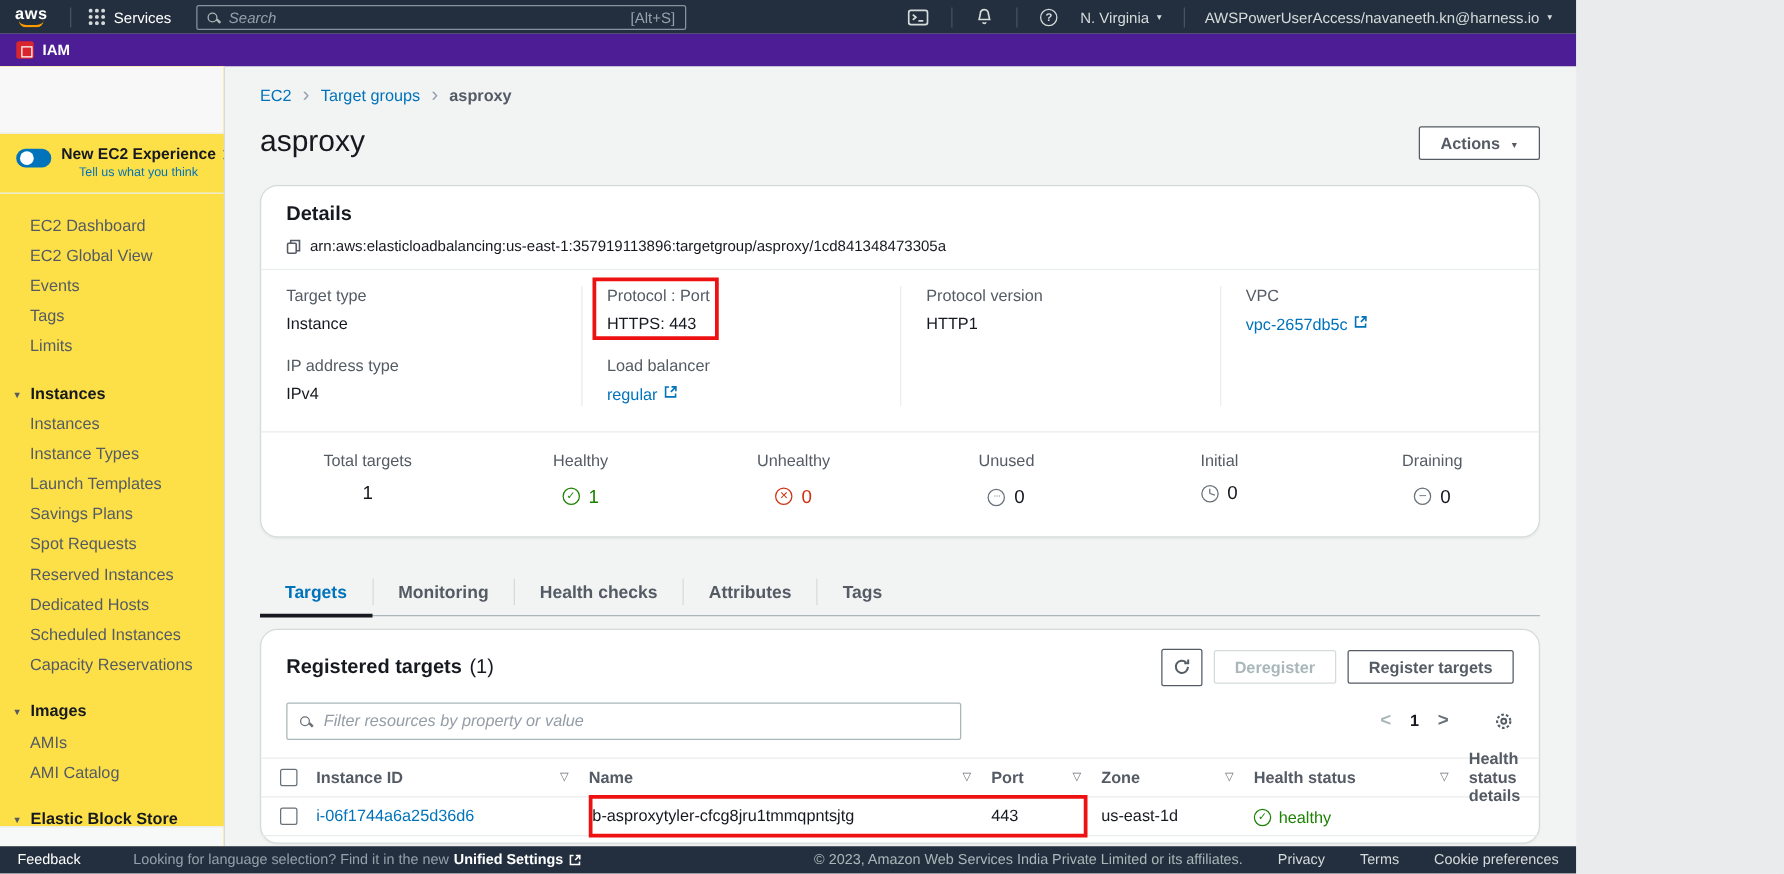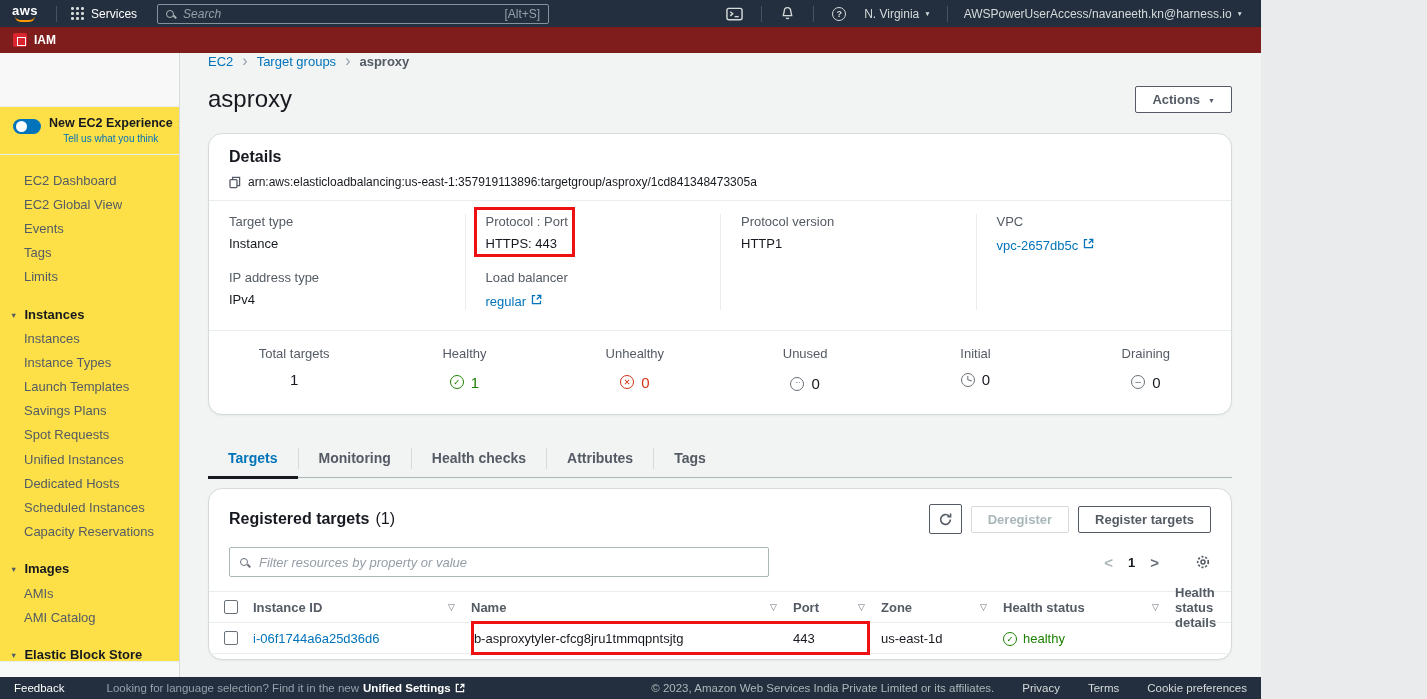--- a/index.html
+++ b/index.html
@@ -23,21 +23,21 @@
   .searchbox input::placeholder { color:#95a0ab; }
   .shortcut { color:#95a0ab; font-size:12px; }
   .nav-right { margin-left:auto; display:flex; align-items:center; }
   .nav-ic { padding:0 10px; display:flex; align-items:center; cursor:pointer; }
   .help-circle { width:14px; height:14px; border:1.5px solid #d5dbdb; border-radius:50%; display:flex; align-items:center; justify-content:center; font-size:9px; font-weight:700; color:#d5dbdb; }
   .help-circle::after { content:"?"; }
   .nav-text { padding:0 8px; color:#d5dbdb; cursor:pointer; white-space:nowrap; }
   .caret::after { content:"▼"; font-size:6.5px; margin-left:5px; vertical-align:2px; color:#d5dbdb; }
 
   
-  .favbar { height:26px; background:#7f1d1d; display:flex; align-items:center; padding:0 13px; gap:7px; flex:0 0 auto; }
+  .favbar { height:26px; background:#4c1d95; display:flex; align-items:center; padding:0 13px; gap:7px; flex:0 0 auto; }
   .iam-icon { width:14px; height:14px; background:#d8252e; border-radius:2px; flex:0 0 auto; position:relative; cursor:pointer; }
   .iam-icon::after { content:""; position:absolute; left:3.5px; top:3.5px; width:7px; height:7px; border:1.4px solid #fff; }
   .fav-label { color:#fff; font-size:12px; font-weight:700; cursor:pointer; }
 
   
   .bodyrow { flex:1; display:flex; min-height:0; }
 
   
   .sidebar { width:180px; flex:0 0 auto; background:#fde047; border-right:1px solid #d5dbdb; display:flex; flex-direction:column; overflow:hidden; }
   .exp-strip { height:54px; background:#f8f8f8; border-bottom:1px solid #eaeded; flex:0 0 auto; }
@@ -49,21 +49,21 @@
   .exp-sub { font-size:10px; color:#0073bb; margin-top:3px; cursor:pointer; }
   .exp-close { margin-left:auto; color:#545b64; font-size:14px; line-height:14px; cursor:pointer; padding:2px 2px 0 4px; font-family:"DejaVu Sans",sans-serif; }
   .exp-close::after { content:"✕"; }
   .sidenav { padding:13px 0 0; font-size:13px; overflow:hidden; flex:1; }
   .nav-item { padding:4.6px 8px 4.6px 24px; color:#545b64; cursor:pointer; white-space:nowrap; }
   .nav-header { padding:4.6px 8px 4.6px 10px; color:#16191f; font-weight:700; margin-top:13px; cursor:pointer; white-space:nowrap; }
   .nav-header::before { content:"▼"; font-size:7.5px; margin-right:7px; color:#545b64; vertical-align:1px; }
   .side-bottom { height:16px; background:#f7f8f8; border-top:1px solid #eaeded; flex:0 0 auto; }
 
   
-  .main { flex:1; padding:0 29px 0 28px; overflow:hidden; }
+  .main { flex:1; padding:15px 29px 0 28px; overflow:hidden; }
   .breadcrumb { display:flex; align-items:center; gap:9px; font-size:13px; }
   .crumb-link { color:#0073bb; cursor:pointer; }
   .crumb-sep { color:#95a0ab; font-size:14px; font-weight:400; }
   .crumb-sep::after { content:"›"; font-size:16px; line-height:10px; }
   .crumb-current { color:#545b64; font-weight:700; }
   .title-row { display:flex; align-items:center; margin-top:16px; }
   .page-title { font-size:24px; font-weight:400; color:#16191f; margin:0; }
   .btn { background:#fff; border:1px solid #545b64; border-radius:2px; padding:5px 16px; font-size:13px; font-weight:700; color:#545b64; cursor:pointer; font-family:inherit; white-space:nowrap; }
   .btn .caret2::after { content:"▼"; font-size:7px; margin-left:8px; vertical-align:1px; }
   .btn-disabled { border-color:#d5dbdb; color:#aab7b8; cursor:default; }
@@ -240,21 +240,21 @@
         <div class="nav-item">Events</div>
         <div class="nav-item">Tags</div>
         <div class="nav-item">Limits</div>
 
         <div class="nav-header">Instances</div>
         <div class="nav-item">Instances</div>
         <div class="nav-item">Instance Types</div>
         <div class="nav-item">Launch Templates</div>
         <div class="nav-item">Savings Plans</div>
         <div class="nav-item">Spot Requests</div>
-        <div class="nav-item">Unified Instances</div>
+        <div class="nav-item">Reserved Instances</div>
         <div class="nav-item">Dedicated Hosts</div>
         <div class="nav-item">Scheduled Instances</div>
         <div class="nav-item">Capacity Reservations</div>
 
         <div class="nav-header">Images</div>
         <div class="nav-item">AMIs</div>
         <div class="nav-item">AMI Catalog</div>
 
         <div class="nav-header">Elastic Block Store</div>
 

